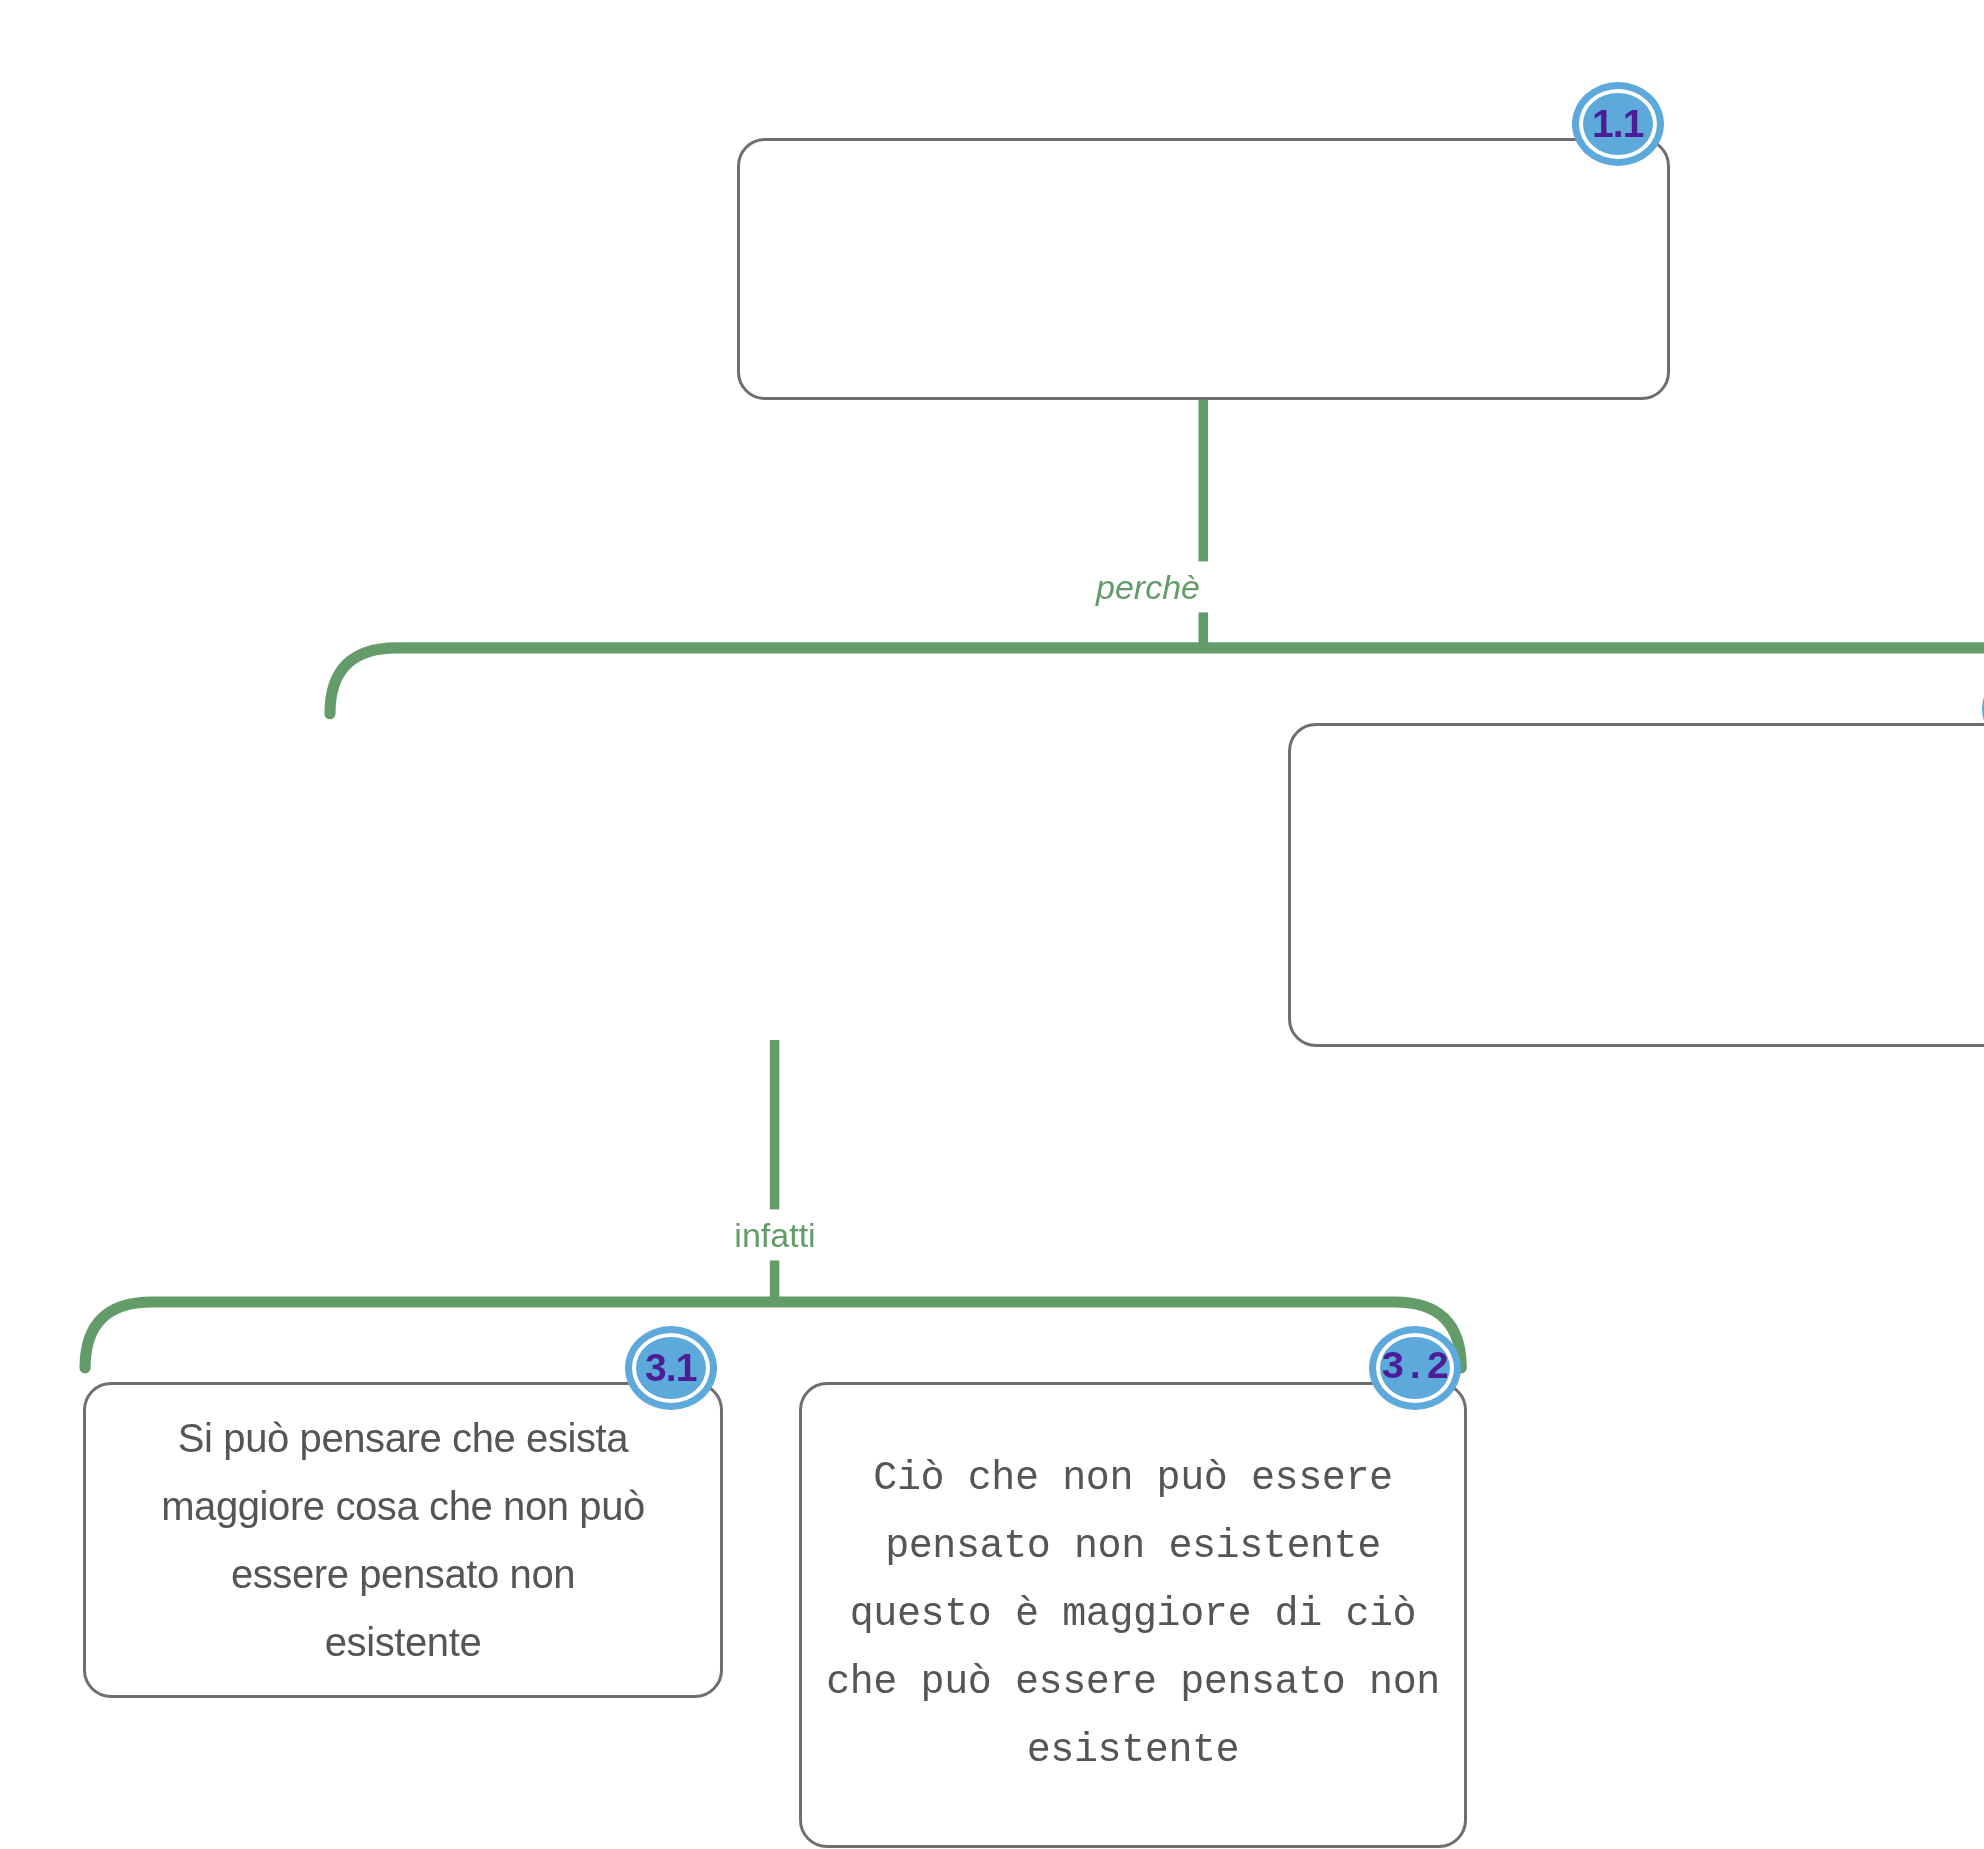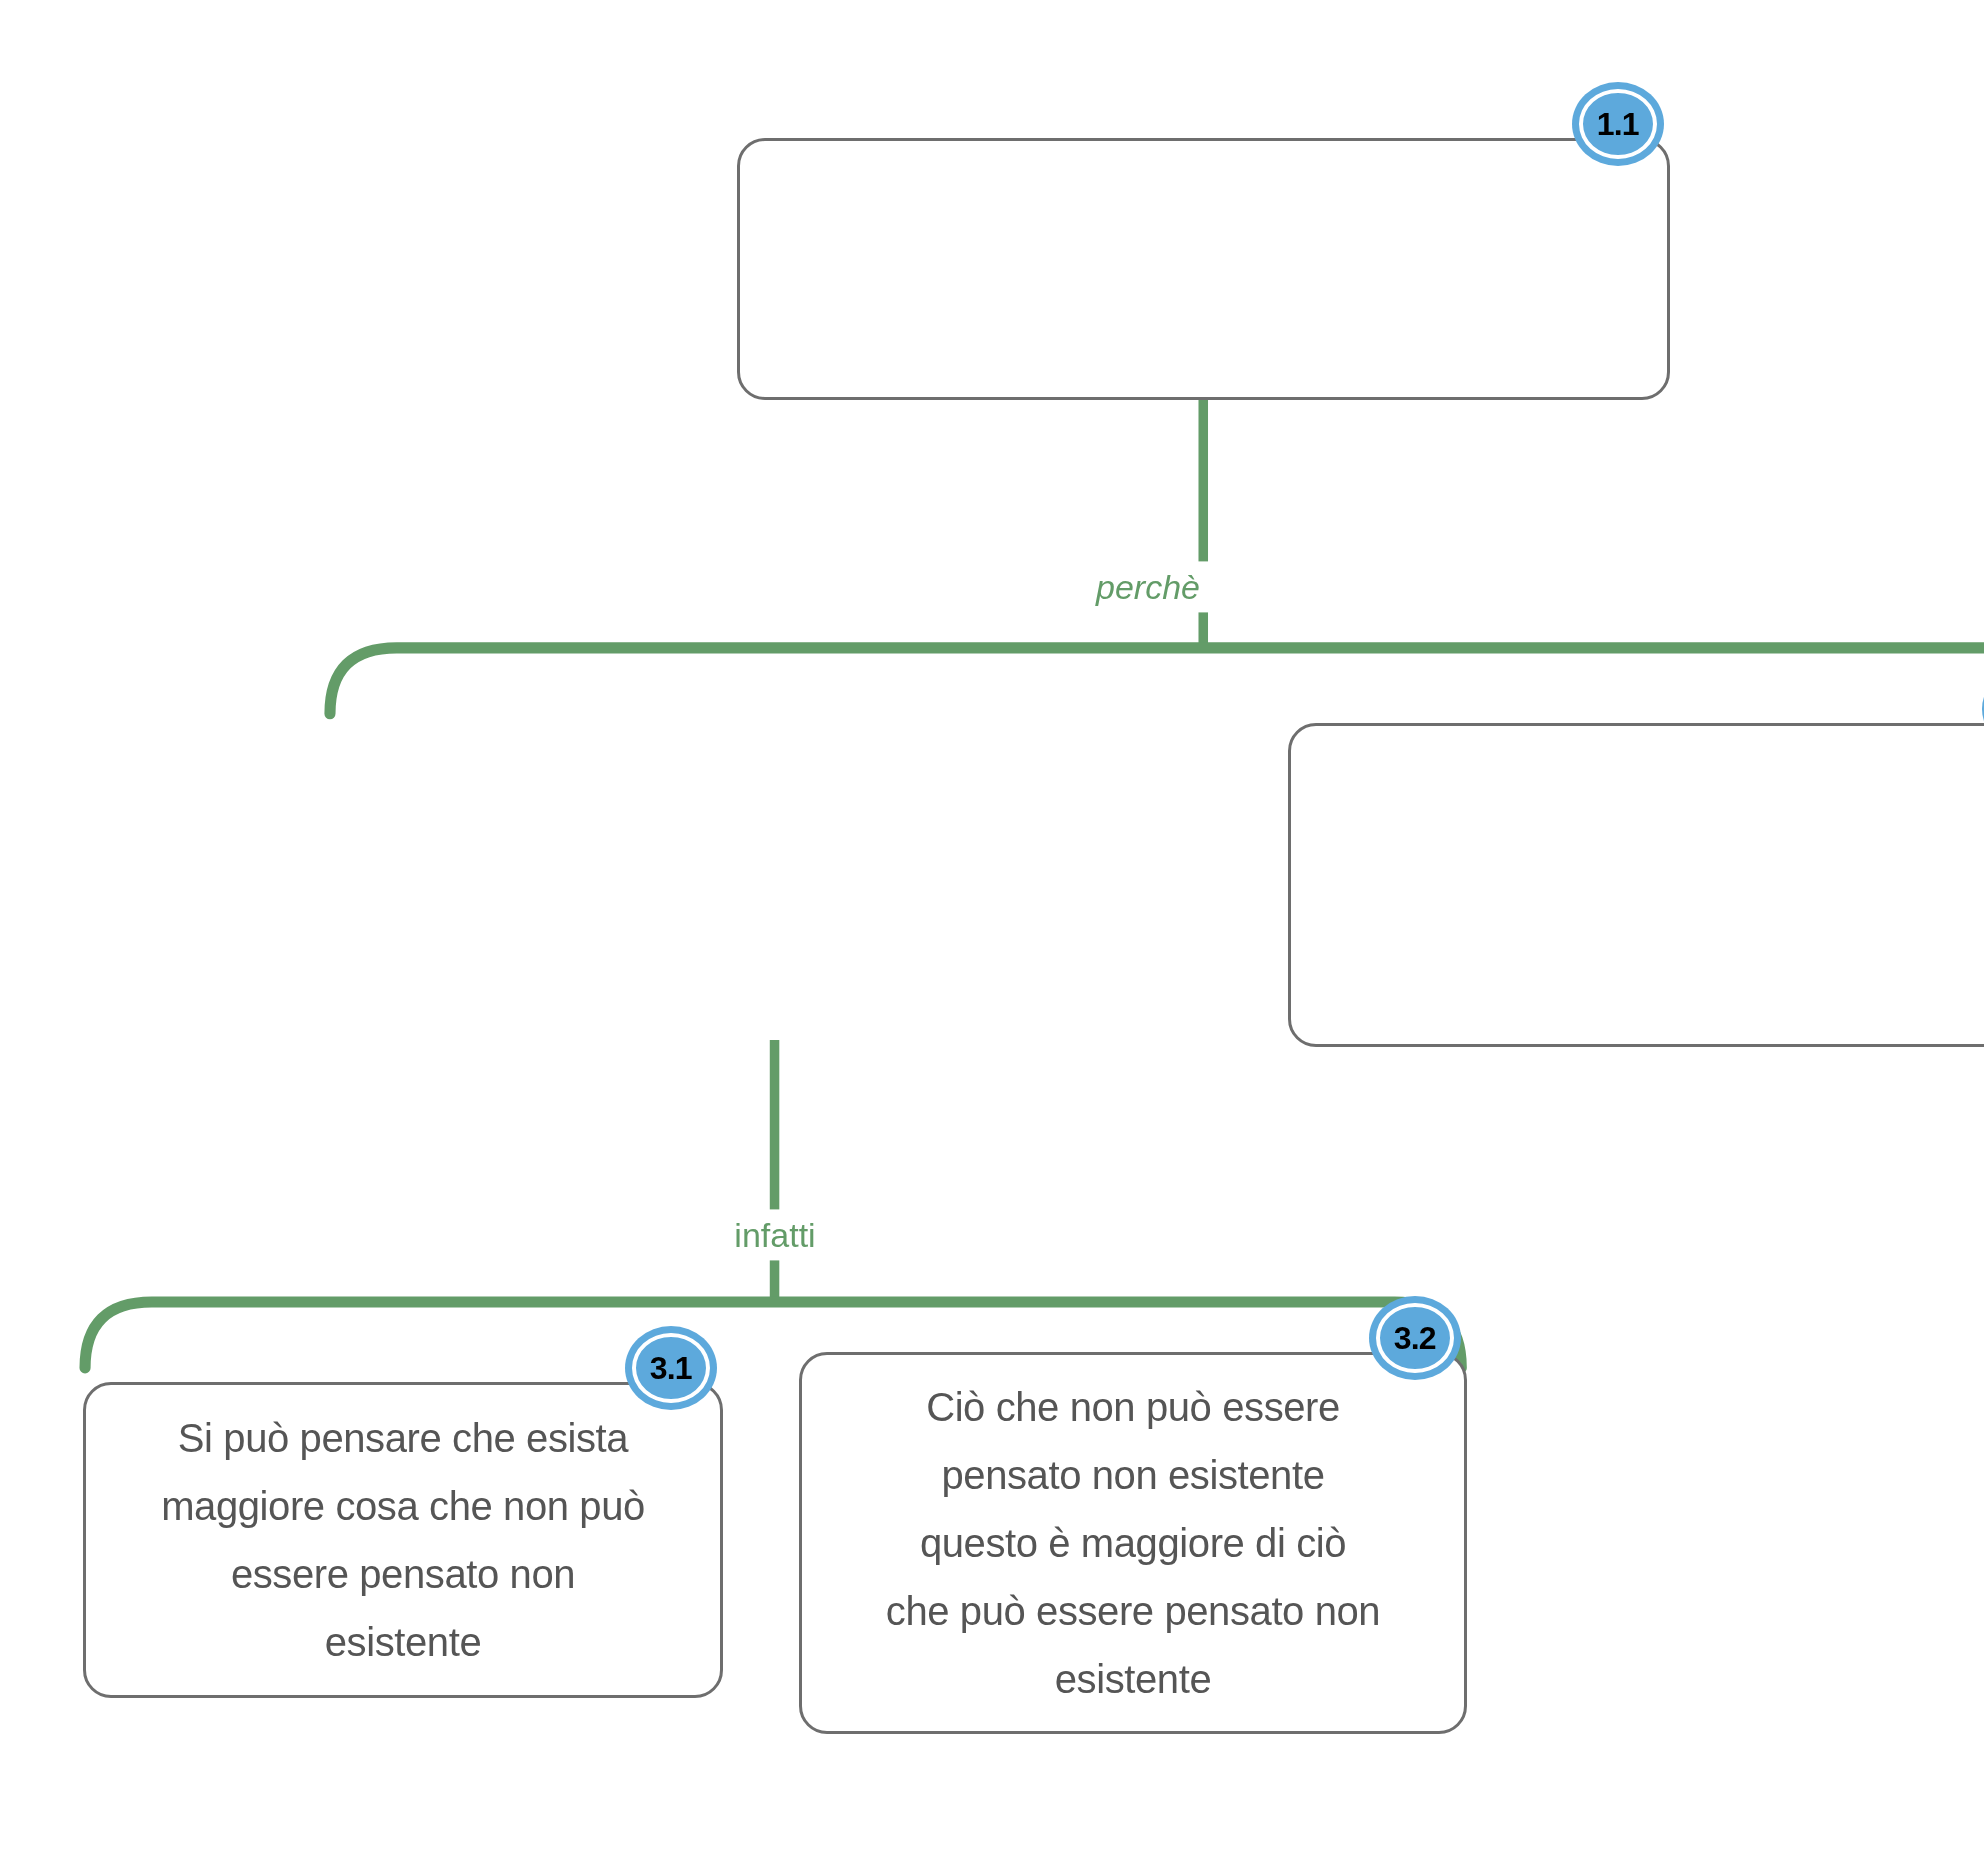--- a/index.html
+++ b/index.html
@@ -43,22 +43,22 @@
     display:flex;align-items:center;justify-content:center;
   }
   .badge-ring{
     position:absolute;
     inset:7.1px;
     border:4.8px solid #ffffff;
     border-radius:50%;
   }
   .badge-num{
     position:relative;
-    color:#000000;
-    font-size:32px;
+    color:#4c1d95;
+    font-size:39px;
     font-weight:bold;
     letter-spacing:-0.8px;
   }
   .relation-label{
     position:absolute;
     transform:translate(-50%,-50%);
     background:#ffffff;
     color:var(--green);
     font-size:34px;
     line-height:40px;
@@ -100,21 +100,21 @@
     <div class="badge">
       <span class="badge-ring"></span>
       <span class="badge-num">3.1</span>
     </div>
     <div class="node-text">Si può pensare che esista
 maggiore cosa che non può
 essere pensato non
 esistente</div>
   </div>
 
-  <div class="node" style="left:799px;top:1352px;width:668px;height:382px;">
+  <div class="node" style="left:799px;top:1382px;width:668px;height:466px;font-family:Liberation Mono, monospace;">
     <div class="badge">
       <span class="badge-ring"></span>
       <span class="badge-num">3.2</span>
     </div>
     <div class="node-text">Ciò che non può essere
 pensato non esistente
 questo è maggiore di ciò
 che può essere pensato non
 esistente</div>
   </div>

